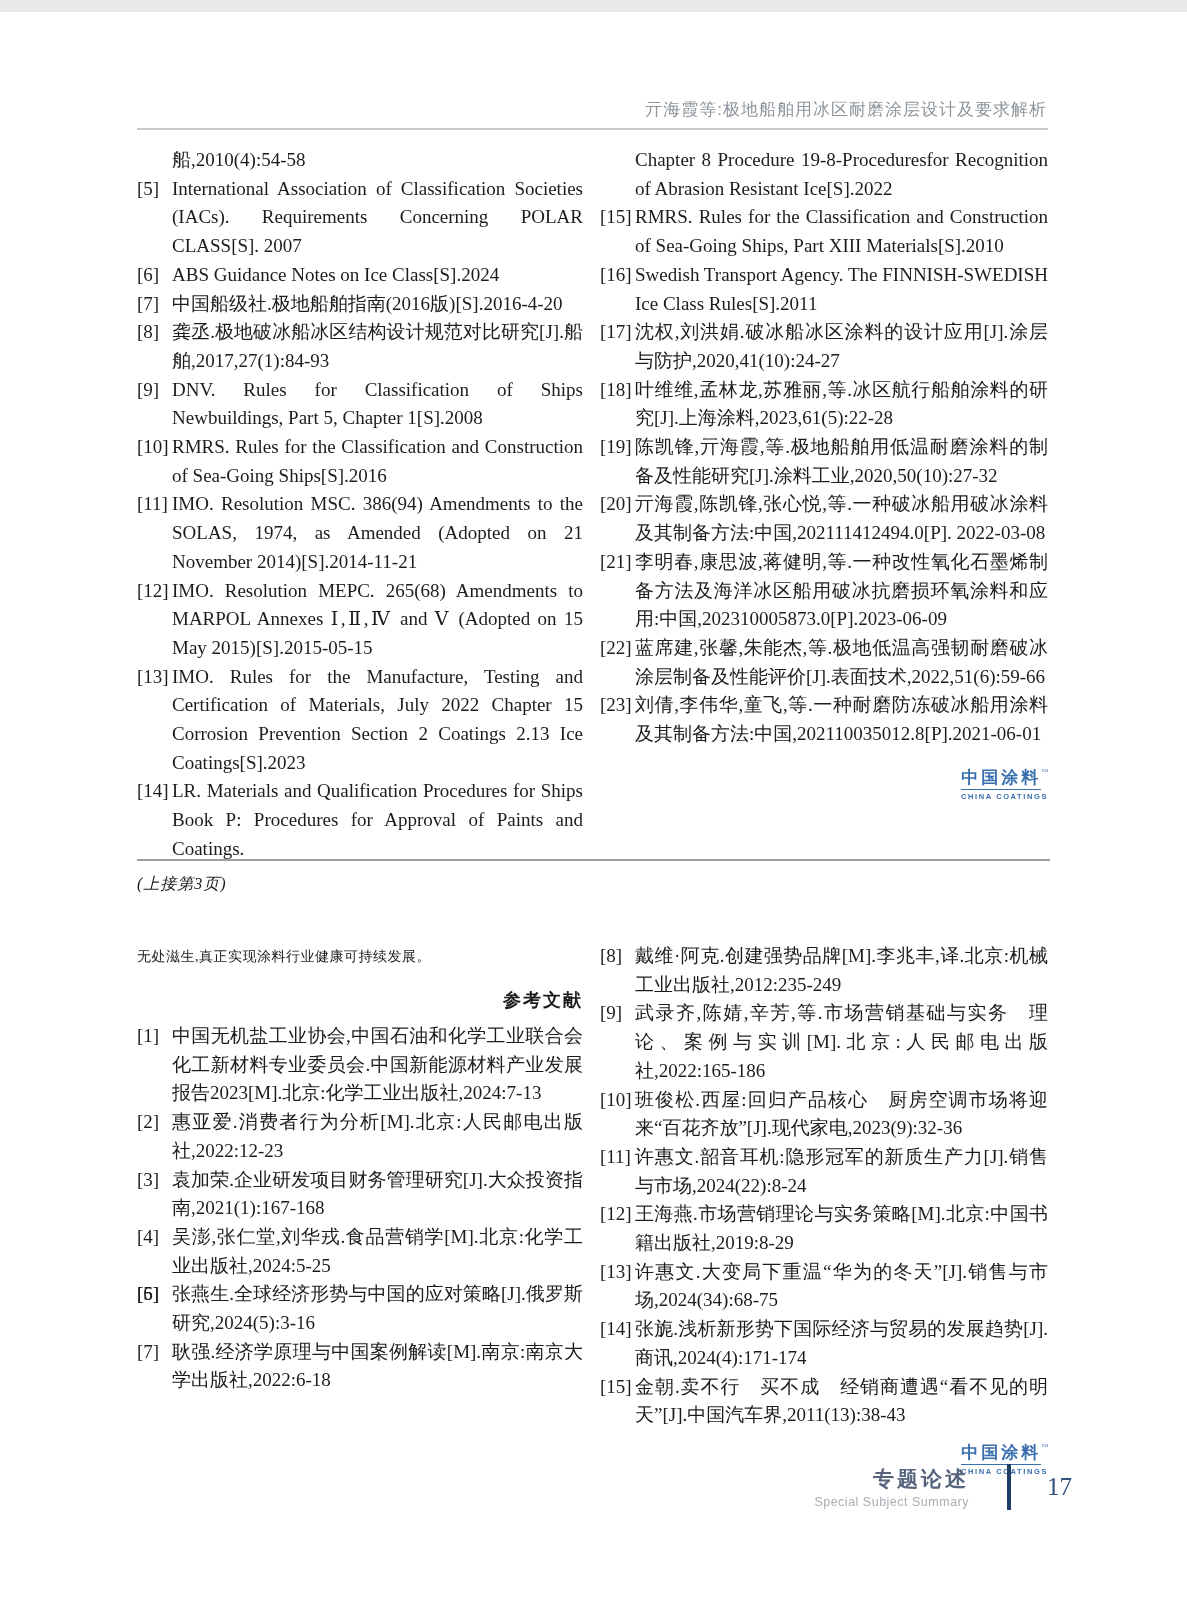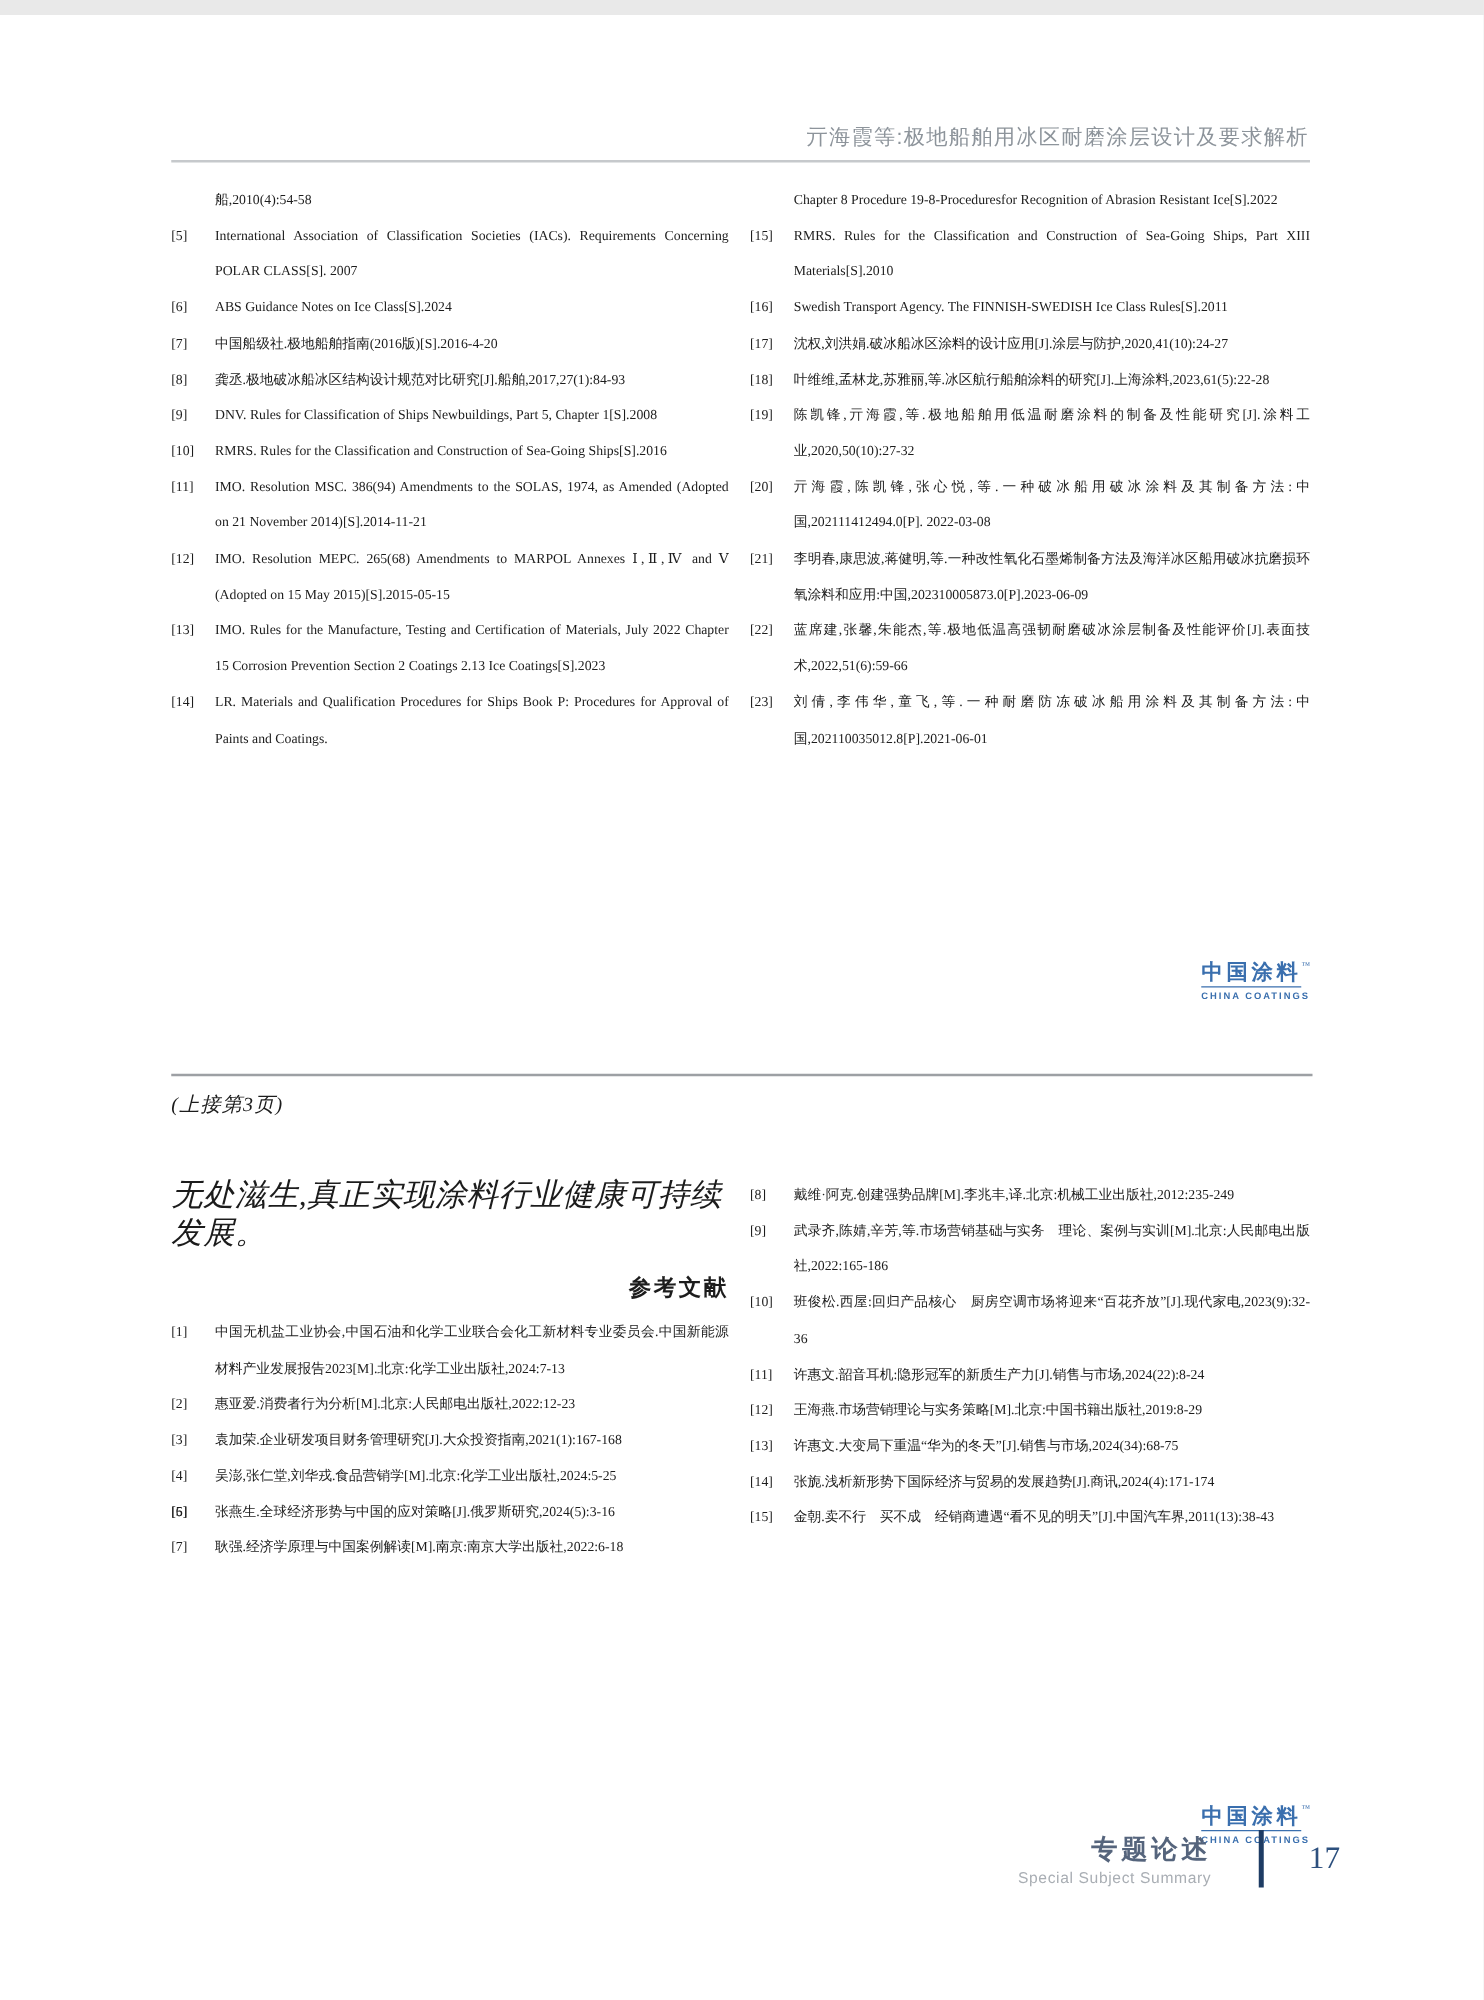--- a/index.html
+++ b/index.html
@@ -27,35 +27,35 @@
   .sec-top{top:134px;}
   .sec-bottom{top:930px;}
   .col{position:absolute;top:0;}
   .col-left{left:0;width:446px;}
   .col-right{left:463px;width:448px;}
   ol.ref-list{list-style:none;margin:0;padding:0;}
   li.ref{
     position:relative;
     padding-left:35px;
     text-align:justify;
-    font-size:11px;line-height:28.7px;
+    font-size:19px;line-height:28.7px;
   }
   .ref-num{position:absolute;left:0;top:0;}
   
   .section-divider{
     position:absolute;top:847px;left:137px;width:913px;height:2px;
     background:#9da0a4;border:none;margin:0;
   }
   .continuation-note{
     position:absolute;top:862px;left:137px;
     font-size:16px;font-style:italic;letter-spacing:1px;
   }
   .intro-line{
     margin:0 0 0 0;
-    font-size:25px;line-height:30px;letter-spacing:0.5px;font-style:italic;
+    font-size:14px;line-height:30px;letter-spacing:0.5px;
   }
   .refs-heading{
     margin:16px 0 10px 0;
     text-align:right;
     font-family:"Liberation Sans","DejaVu Sans",sans-serif;
     font-weight:bold;font-size:18px;letter-spacing:2px;
   }
   
   .logo{position:absolute;text-align:right;line-height:1;}
   .logo-1{top:757px;right:139px;}

